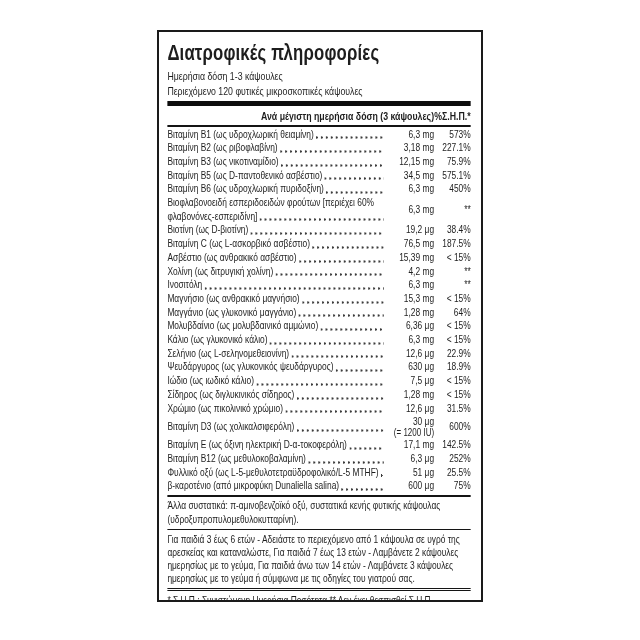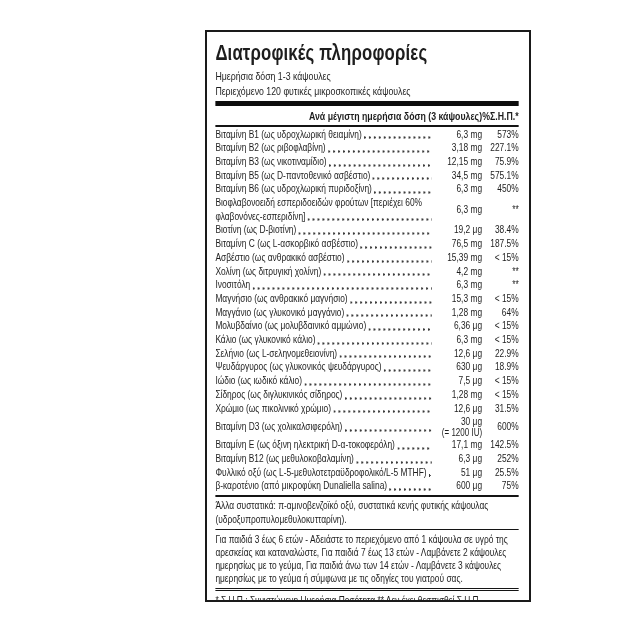--- a/index.html
+++ b/index.html
@@ -3,21 +3,21 @@
 <meta charset="utf-8">
 <style>
   html,body{margin:0;padding:0;}
   body{
     width:640px;height:640px;background:#ffffff;position:relative;overflow:hidden;
     font-family:"Liberation Sans","DejaVu Sans",sans-serif;color:#1d1d1d;
     -webkit-font-smoothing:antialiased;
   }
   .label{
     position:absolute;left:157px;top:30px;width:326px;height:572px;
-    box-sizing:border-box;border:2px solid #1a1a1a;background:#fff;overflow:hidden;margin-left:48px;
+    box-sizing:border-box;border:2px solid #1a1a1a;background:#fff;overflow:hidden;
   }
   
   .inner{
     width:420px;transform:scaleX(0.762);transform-origin:0 0;
     padding:6px 11px 0 11px;box-sizing:border-box;
   }
   .title{font-size:22px;font-weight:700;letter-spacing:.2px;line-height:26px;margin:2px 0 3px 0;}
   .sub{font-size:11.5px;line-height:14.5px;}
   .bar{height:4.5px;background:#0d0d0d;margin-top:3px;}
   .thead{display:flex;align-items:flex-end;font-weight:700;font-size:11.5px;

